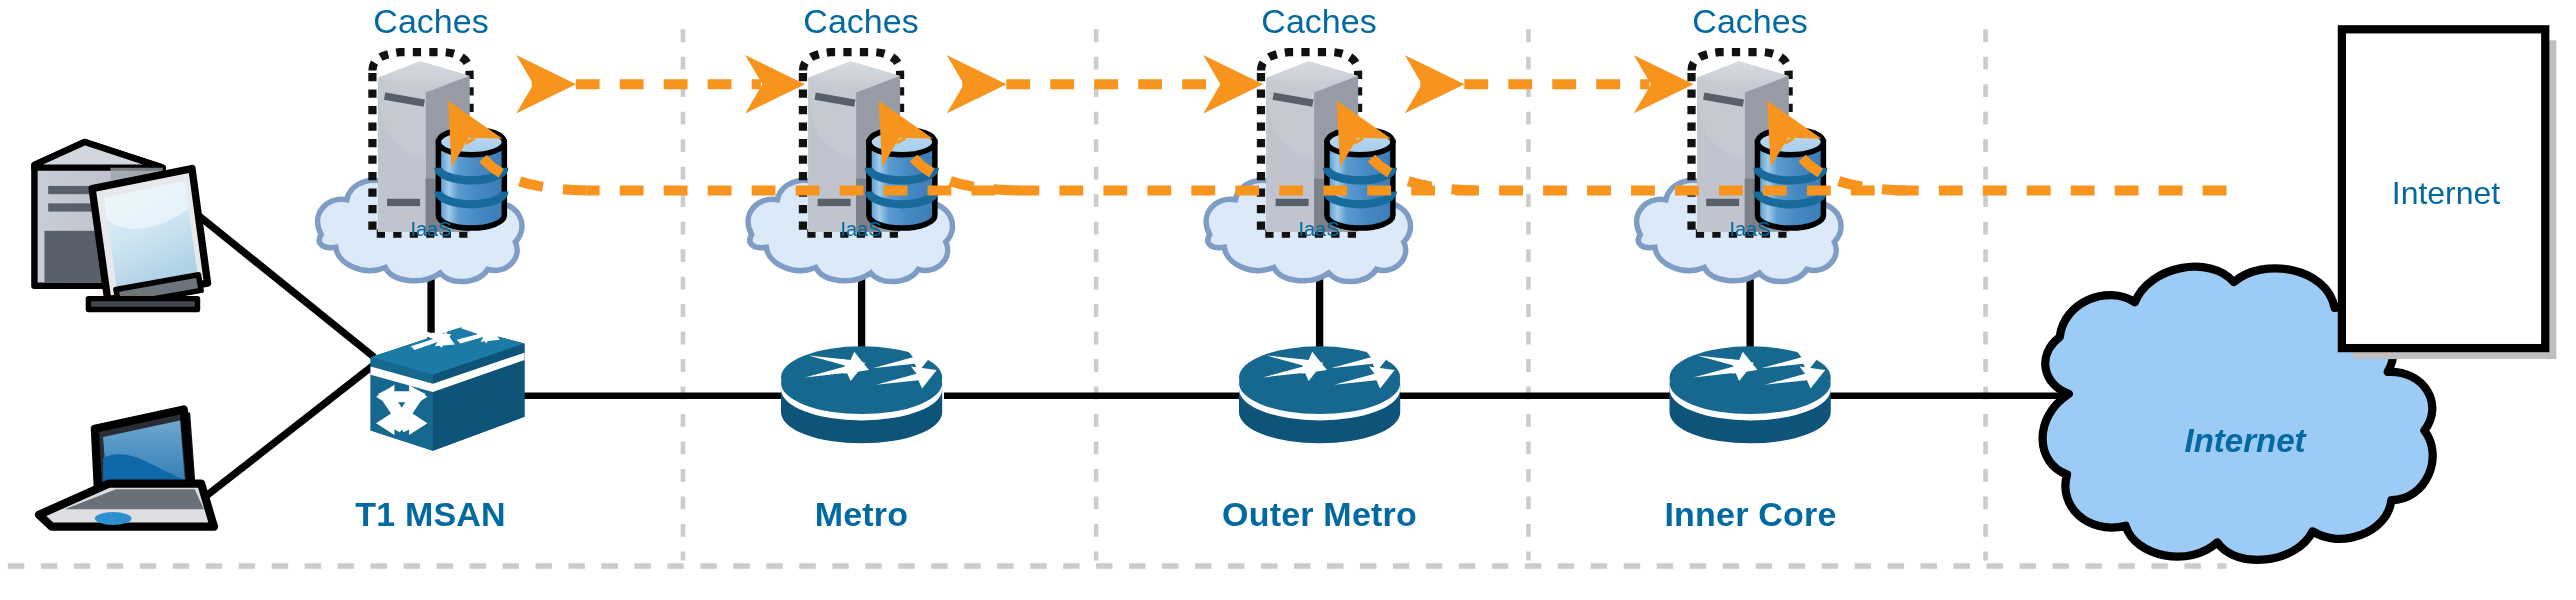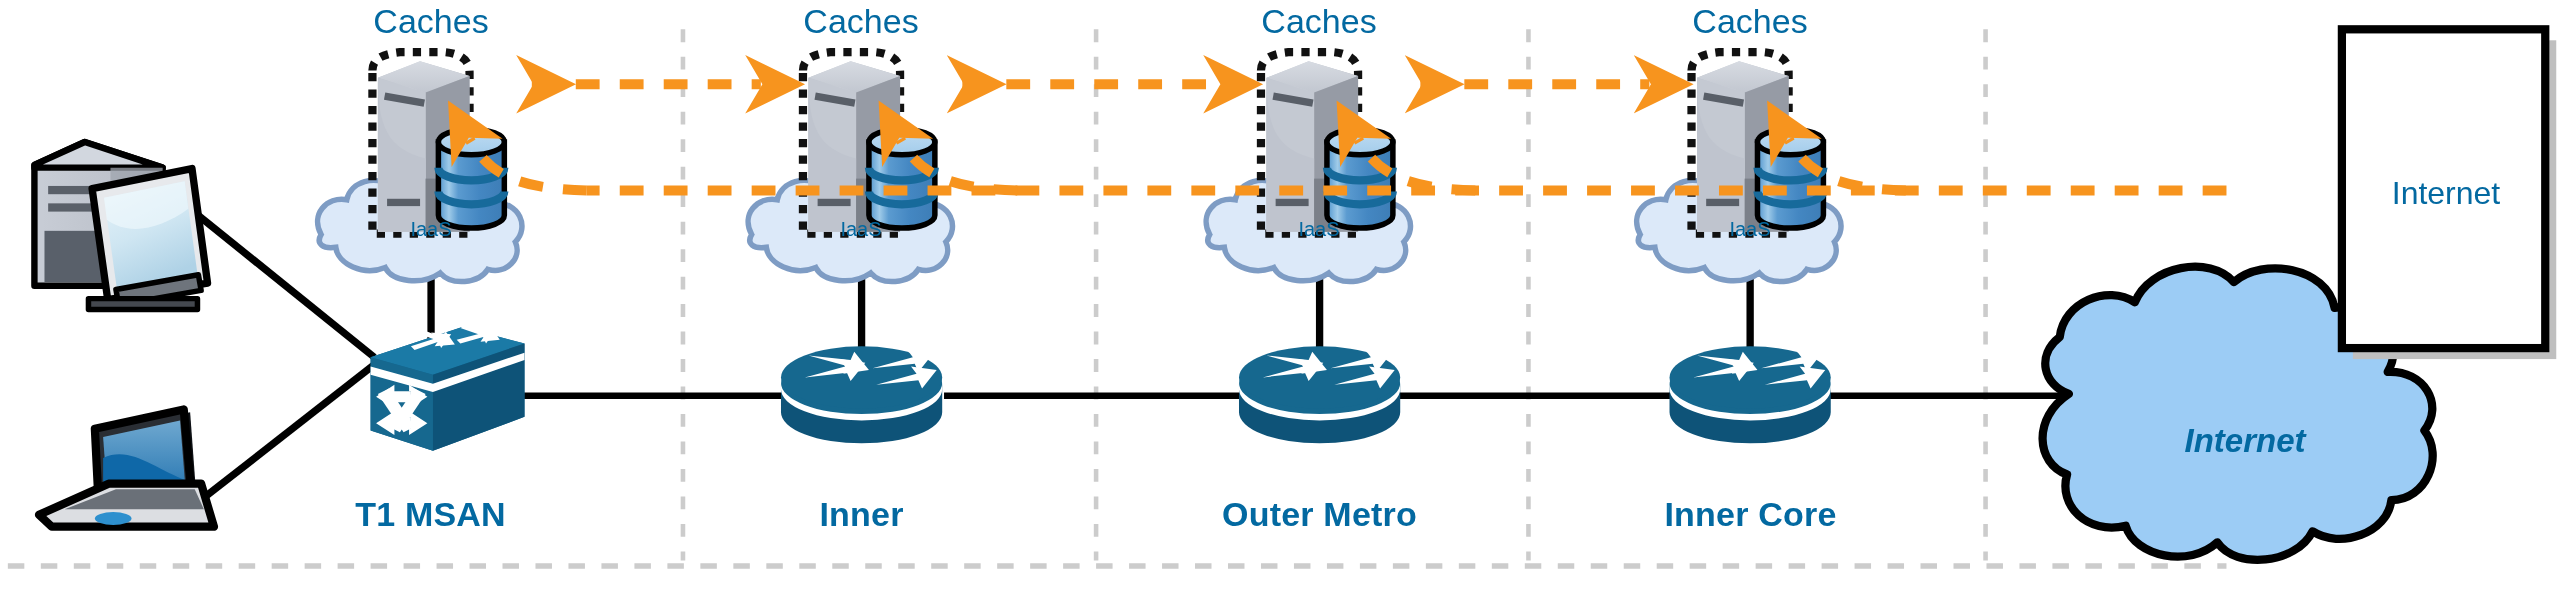--- a/index.html
+++ b/index.html
@@ -312,21 +312,21 @@
   <div class="lbl caches-title" style="left:797px;top:1.8px;width:128px;text-align:center;">Caches</div>
   <div class="lbl caches-title" style="left:1255px;top:1.8px;width:128px;text-align:center;">Caches</div>
   <div class="lbl caches-title" style="left:1686px;top:1.8px;width:128px;text-align:center;">Caches</div>
 
   <div class="lbl iaas-title" style="left:367px;top:218px;width:128px;text-align:center;">IaaS</div>
   <div class="lbl iaas-title" style="left:797px;top:218px;width:128px;text-align:center;">IaaS</div>
   <div class="lbl iaas-title" style="left:1255px;top:218px;width:128px;text-align:center;">IaaS</div>
   <div class="lbl iaas-title" style="left:1686px;top:218px;width:128px;text-align:center;">IaaS</div>
 
   <div class="lbl tier-title" style="left:293px;top:495px;width:275px;text-align:center;">T1 MSAN</div>
-  <div class="lbl tier-title" style="left:724px;top:495px;width:275px;text-align:center;">Inner</div>
+  <div class="lbl tier-title" style="left:724px;top:495px;width:275px;text-align:center;">Metro</div>
   <div class="lbl tier-title" style="left:1182px;top:495px;width:275px;text-align:center;">Outer Metro</div>
   <div class="lbl tier-title" style="left:1613px;top:495px;width:275px;text-align:center;">Inner Core</div>
 
   <div class="lbl internet-title" style="left:2135px;top:422px;width:220px;text-align:center;">Internet</div>
 
   <div class="lbl cp-title" style="left:2346px;top:176px;width:200px;">
     <div>Internet</div>
   </div>
 
 </div>

